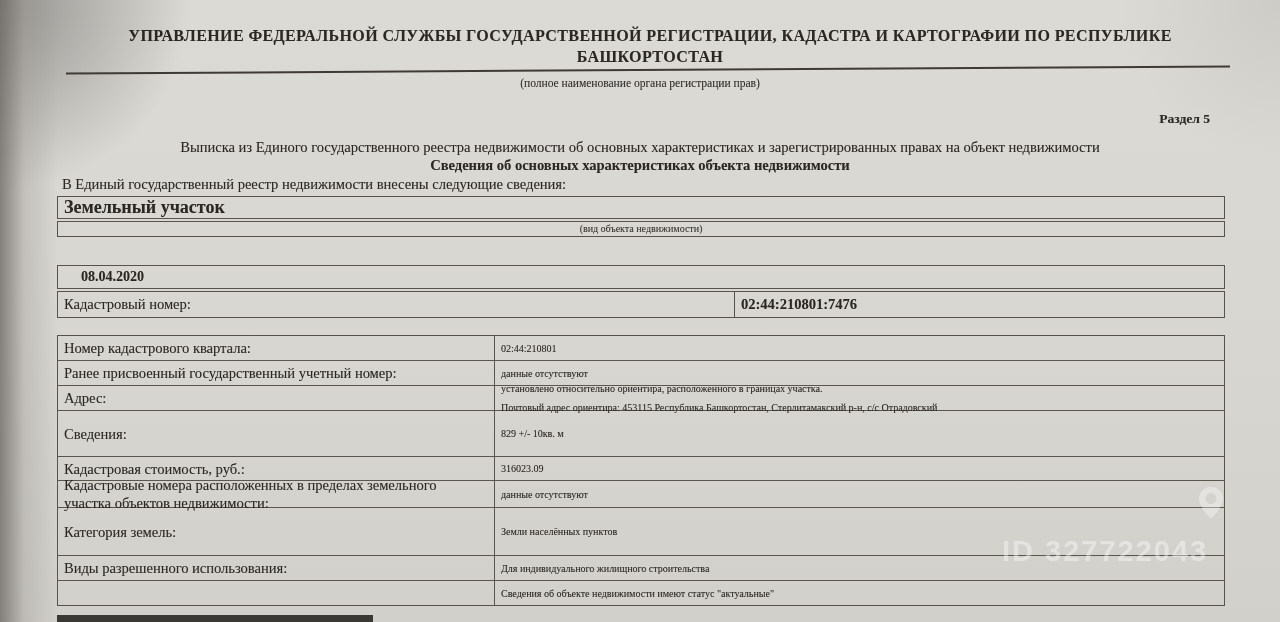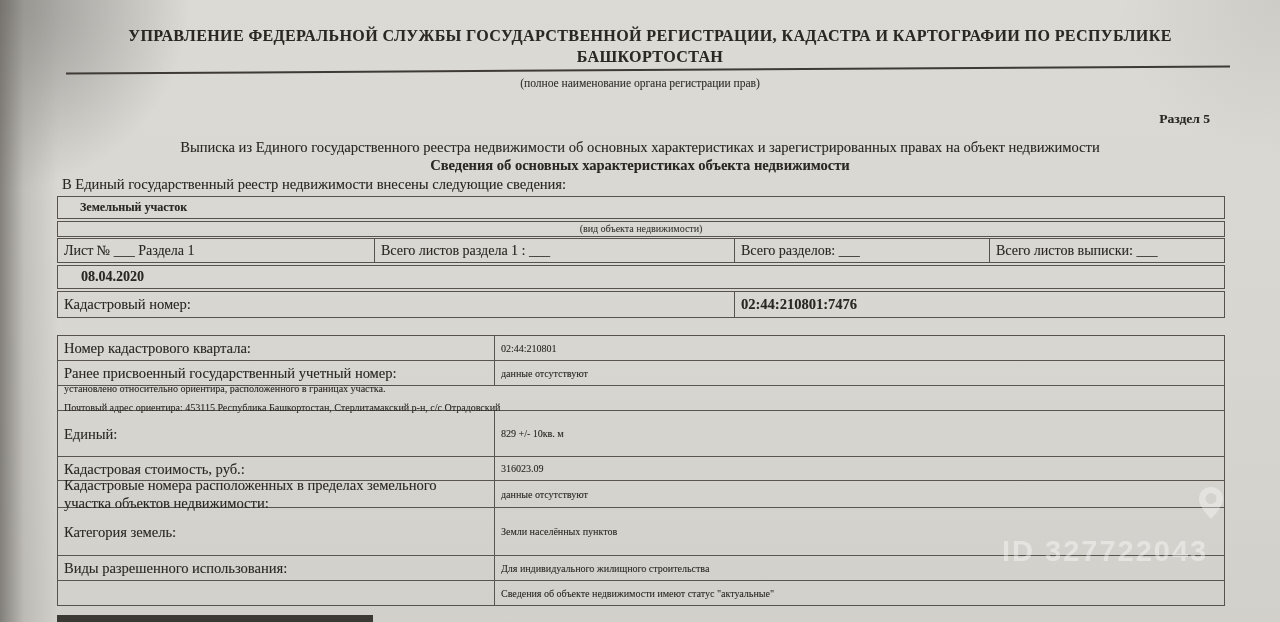--- a/index.html
+++ b/index.html
@@ -17,21 +17,21 @@
        font-weight:bold;font-size:16px;line-height:21px;letter-spacing:0.4px;}
   .org-underline{position:absolute;left:66px;right:50px;top:69px;height:2px;background:#3e3a36;transform:rotate(-0.35deg);}
   .org-caption{position:absolute;left:0;right:0;top:77px;text-align:center;font-size:11.5px;color:#35322e;}
   .section-label{position:absolute;right:70px;top:111px;font-weight:bold;font-size:13.5px;}
   .extract-title{position:absolute;left:40px;right:40px;top:139px;text-align:center;font-size:14.5px;}
   .extract-subtitle{position:absolute;left:40px;right:40px;top:157px;text-align:center;font-size:14.5px;font-weight:bold;}
   .lead{position:absolute;left:62px;top:176px;font-size:14.5px;}
 
   .t1row{position:absolute;left:57px;width:1168px;box-sizing:border-box;
          border:1px solid #57524c;font-size:14px;}
-  .t1-type{top:196px;height:23px;font-weight:bold;font-size:12px;padding-left:22px;line-height:21px;}
+  .t1-type{top:196px;height:23px;font-weight:bold;font-size:18px;padding-left:6px;line-height:21px;}
   .t1-caption{top:221px;height:16px;text-align:center;font-size:10px;line-height:14px;color:#3a3733;}
   .t1-sheet{top:238px;height:25px;display:flex;line-height:23px;}
   .t1-sheet .cell{box-sizing:border-box;padding-left:6px;border-right:1px solid #57524c;}
   .t1-sheet .cell:nth-child(1){width:317px;}
   .t1-sheet .cell:nth-child(2){width:360px;}
   .t1-sheet .cell:nth-child(3){width:255px;}
   .t1-sheet .cell:nth-child(4){flex:1;border-right:none;}
   .t1-date{top:265px;height:24px;font-weight:bold;padding-left:23px;line-height:22px;}
   .t1-cad{top:291px;height:27px;display:flex;line-height:25px;font-size:14.5px;}
   .t1-cad .label{box-sizing:border-box;width:677px;padding-left:6px;border-right:1px solid #57524c;}
@@ -82,51 +82,46 @@
 
   <div class="section-label">Раздел 5</div>
 
   <div class="extract-title">Выписка из Единого государственного реестра недвижимости об основных характеристиках и зарегистрированных правах на объект недвижимости</div>
   <div class="extract-subtitle">Сведения об основных характеристиках объекта недвижимости</div>
   <div class="lead">В Единый государственный реестр недвижимости внесены следующие сведения:</div>
 
   <div class="t1row t1-type">Земельный участок</div>
   <div class="t1row t1-caption">(вид объекта недвижимости)</div>
 
-  <div class="t1row t1-sheet">
-    <div class="cell">Лист № ___  Раздела  1</div>
-    <div class="cell">Всего листов раздела  1 :  ___</div>
-    <div class="cell">Всего разделов:  ___</div>
-    <div class="cell">Всего листов выписки:  ___</div>
-  </div>
 
   <div class="t1row t1-date">08.04.2020</div>
 
   <div class="t1row t1-cad">
     <div class="label">Кадастровый номер:</div>
     <div class="value">02:44:210801:7476</div>
   </div>
 
   <div class="t2">
     <div class="t2row">
       <div class="t2label">Номер кадастрового квартала:</div>
       <div class="t2value">02:44:210801</div>
     </div>
     <div class="t2row">
       <div class="t2label">Ранее присвоенный государственный учетный номер:</div>
       <div class="t2value">данные отсутствуют</div>
     </div>
     <div class="t2row">
+      <div class="t2label">Адрес:</div>
       <div class="t2value">
         <div>установлено относительно ориентира, расположенного в границах участка.</div>
         <div>Почтовый адрес ориентира: 453115 Республика Башкортостан, Стерлитамакский р-н, с/с Отрадовский</div>
       </div>
     </div>
     <div class="t2row">
-      <div class="t2label">Единый:</div>
+      <div class="t2label">Сведения:</div>
       <div class="t2value">829 +/- 10кв. м</div>
     </div>
     <div class="t2row">
       <div class="t2label">Кадастровая стоимость, руб.:</div>
       <div class="t2value">316023.09</div>
     </div>
     <div class="t2row">
       <div class="t2label">Кадастровые номера расположенных в пределах земельного участка объектов недвижимости:</div>
       <div class="t2value">данные отсутствуют</div>
     </div>

